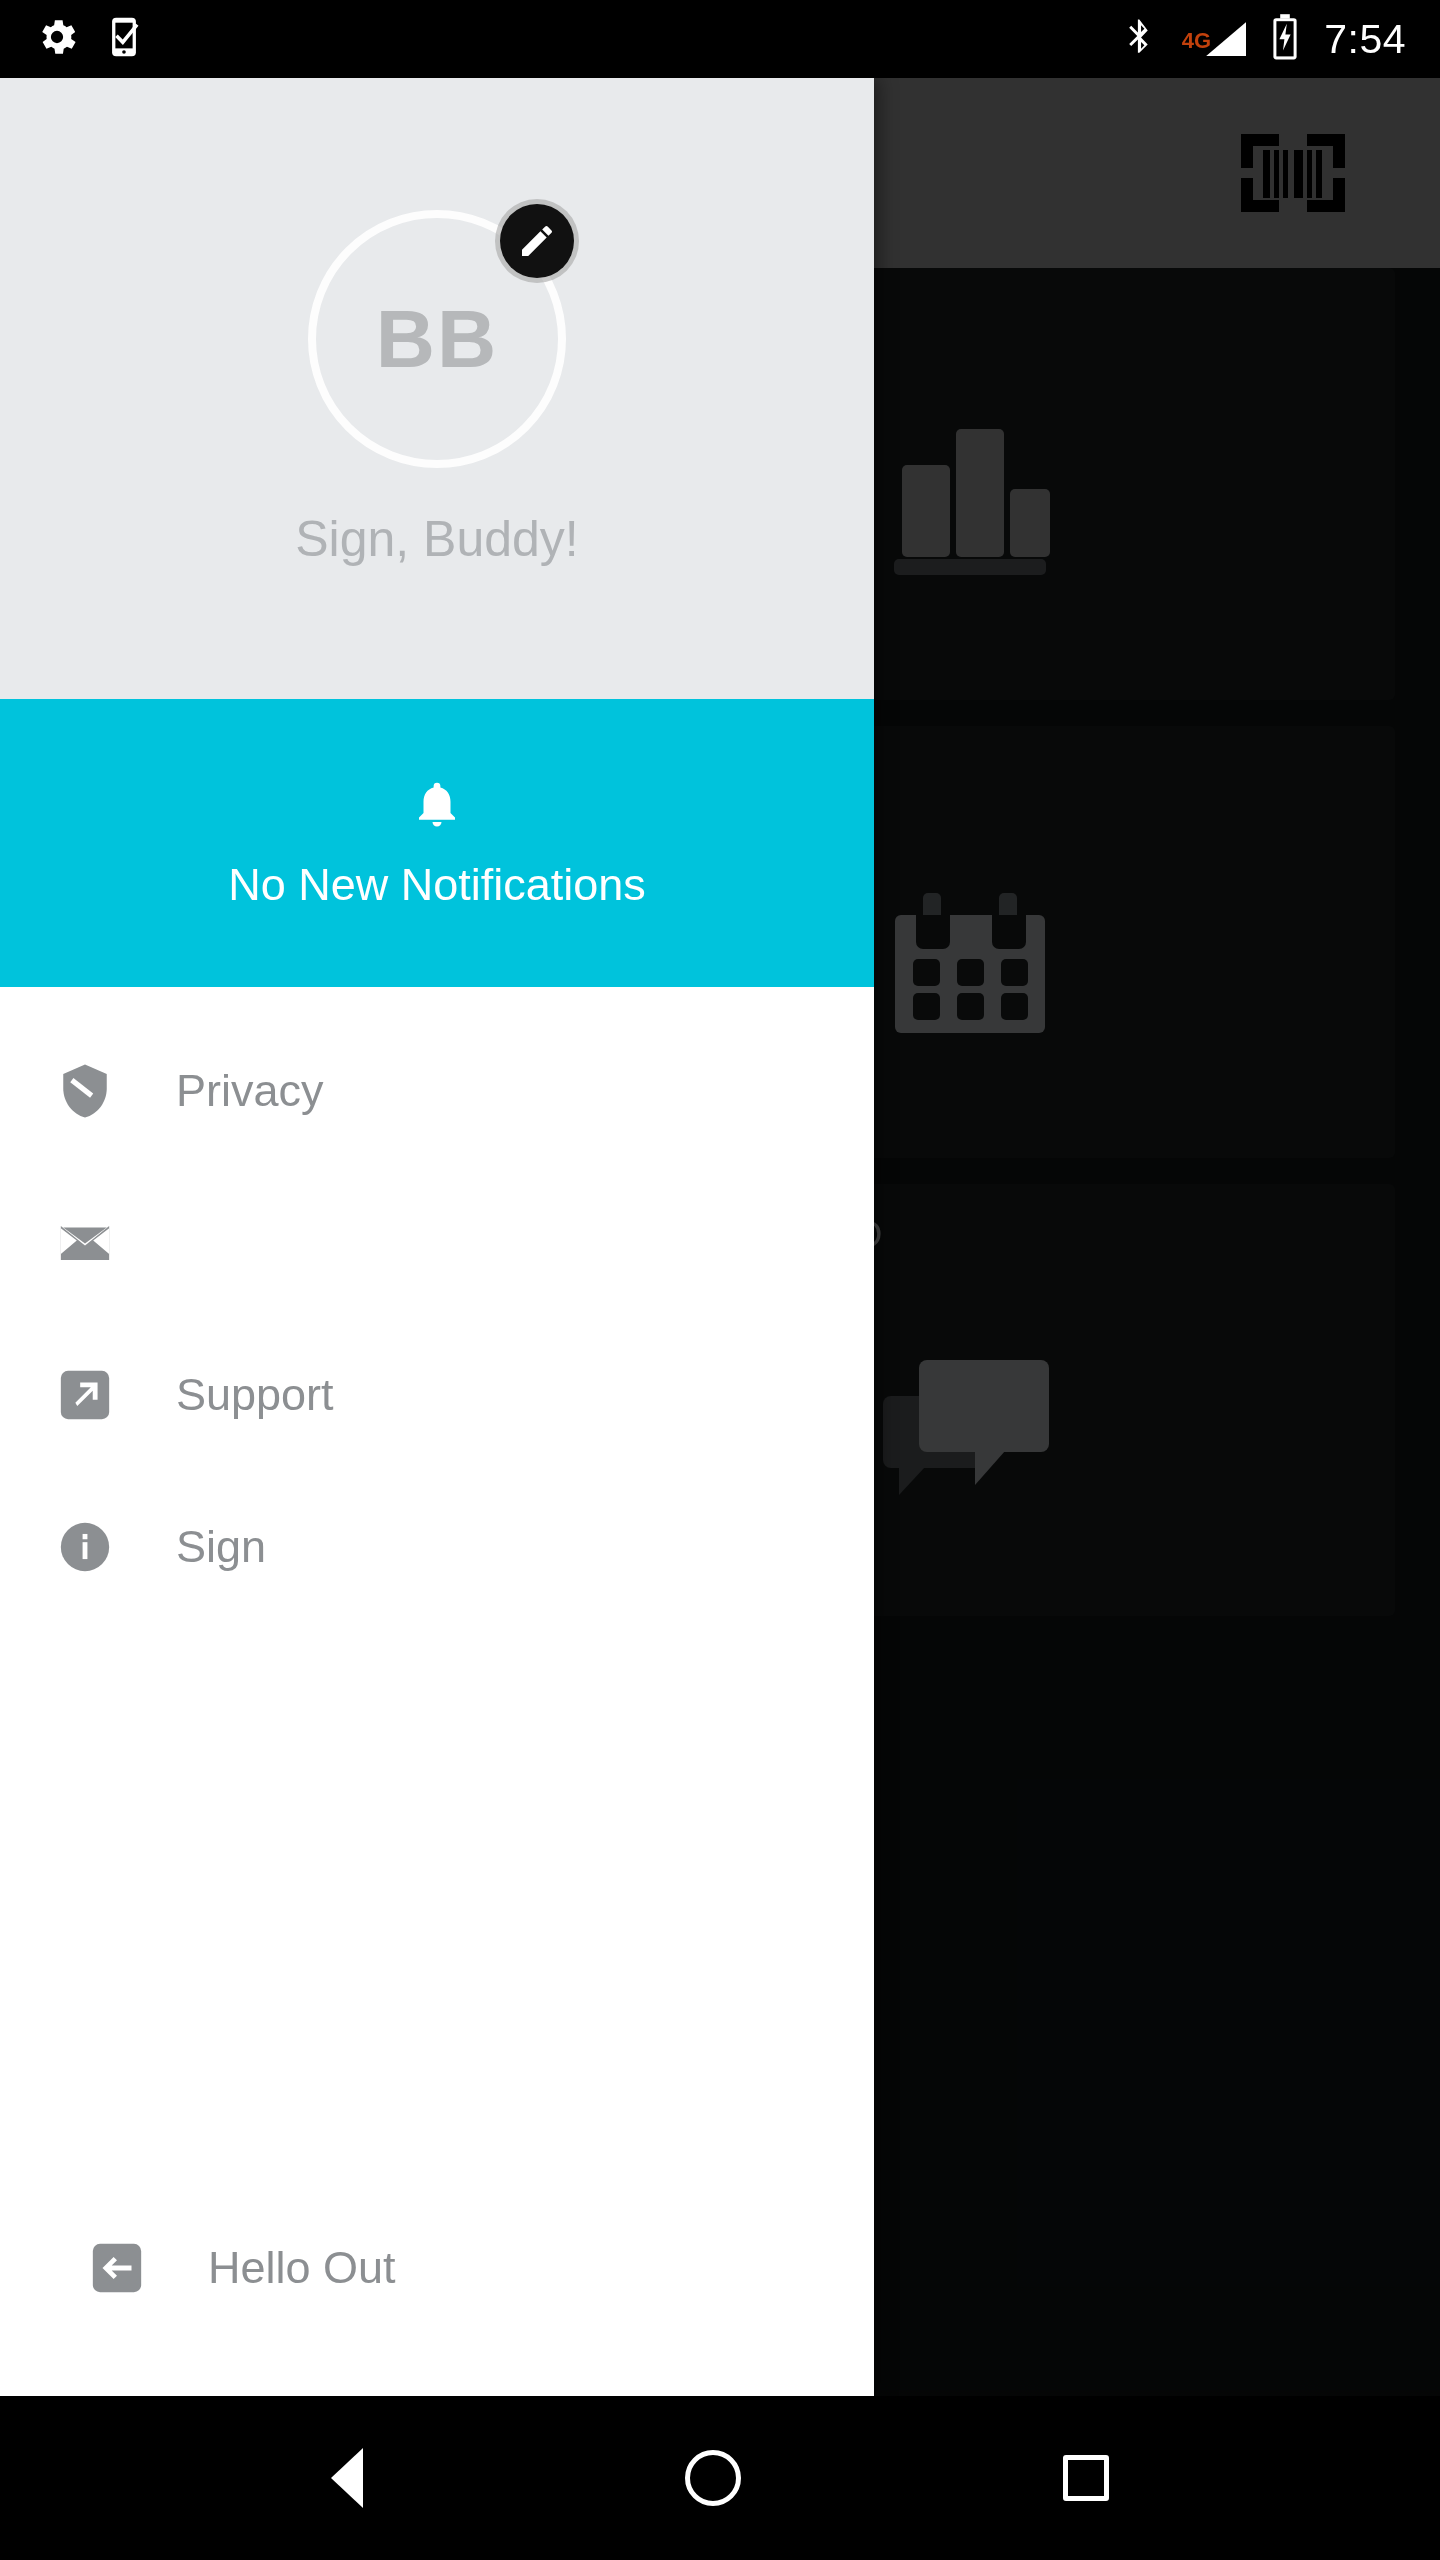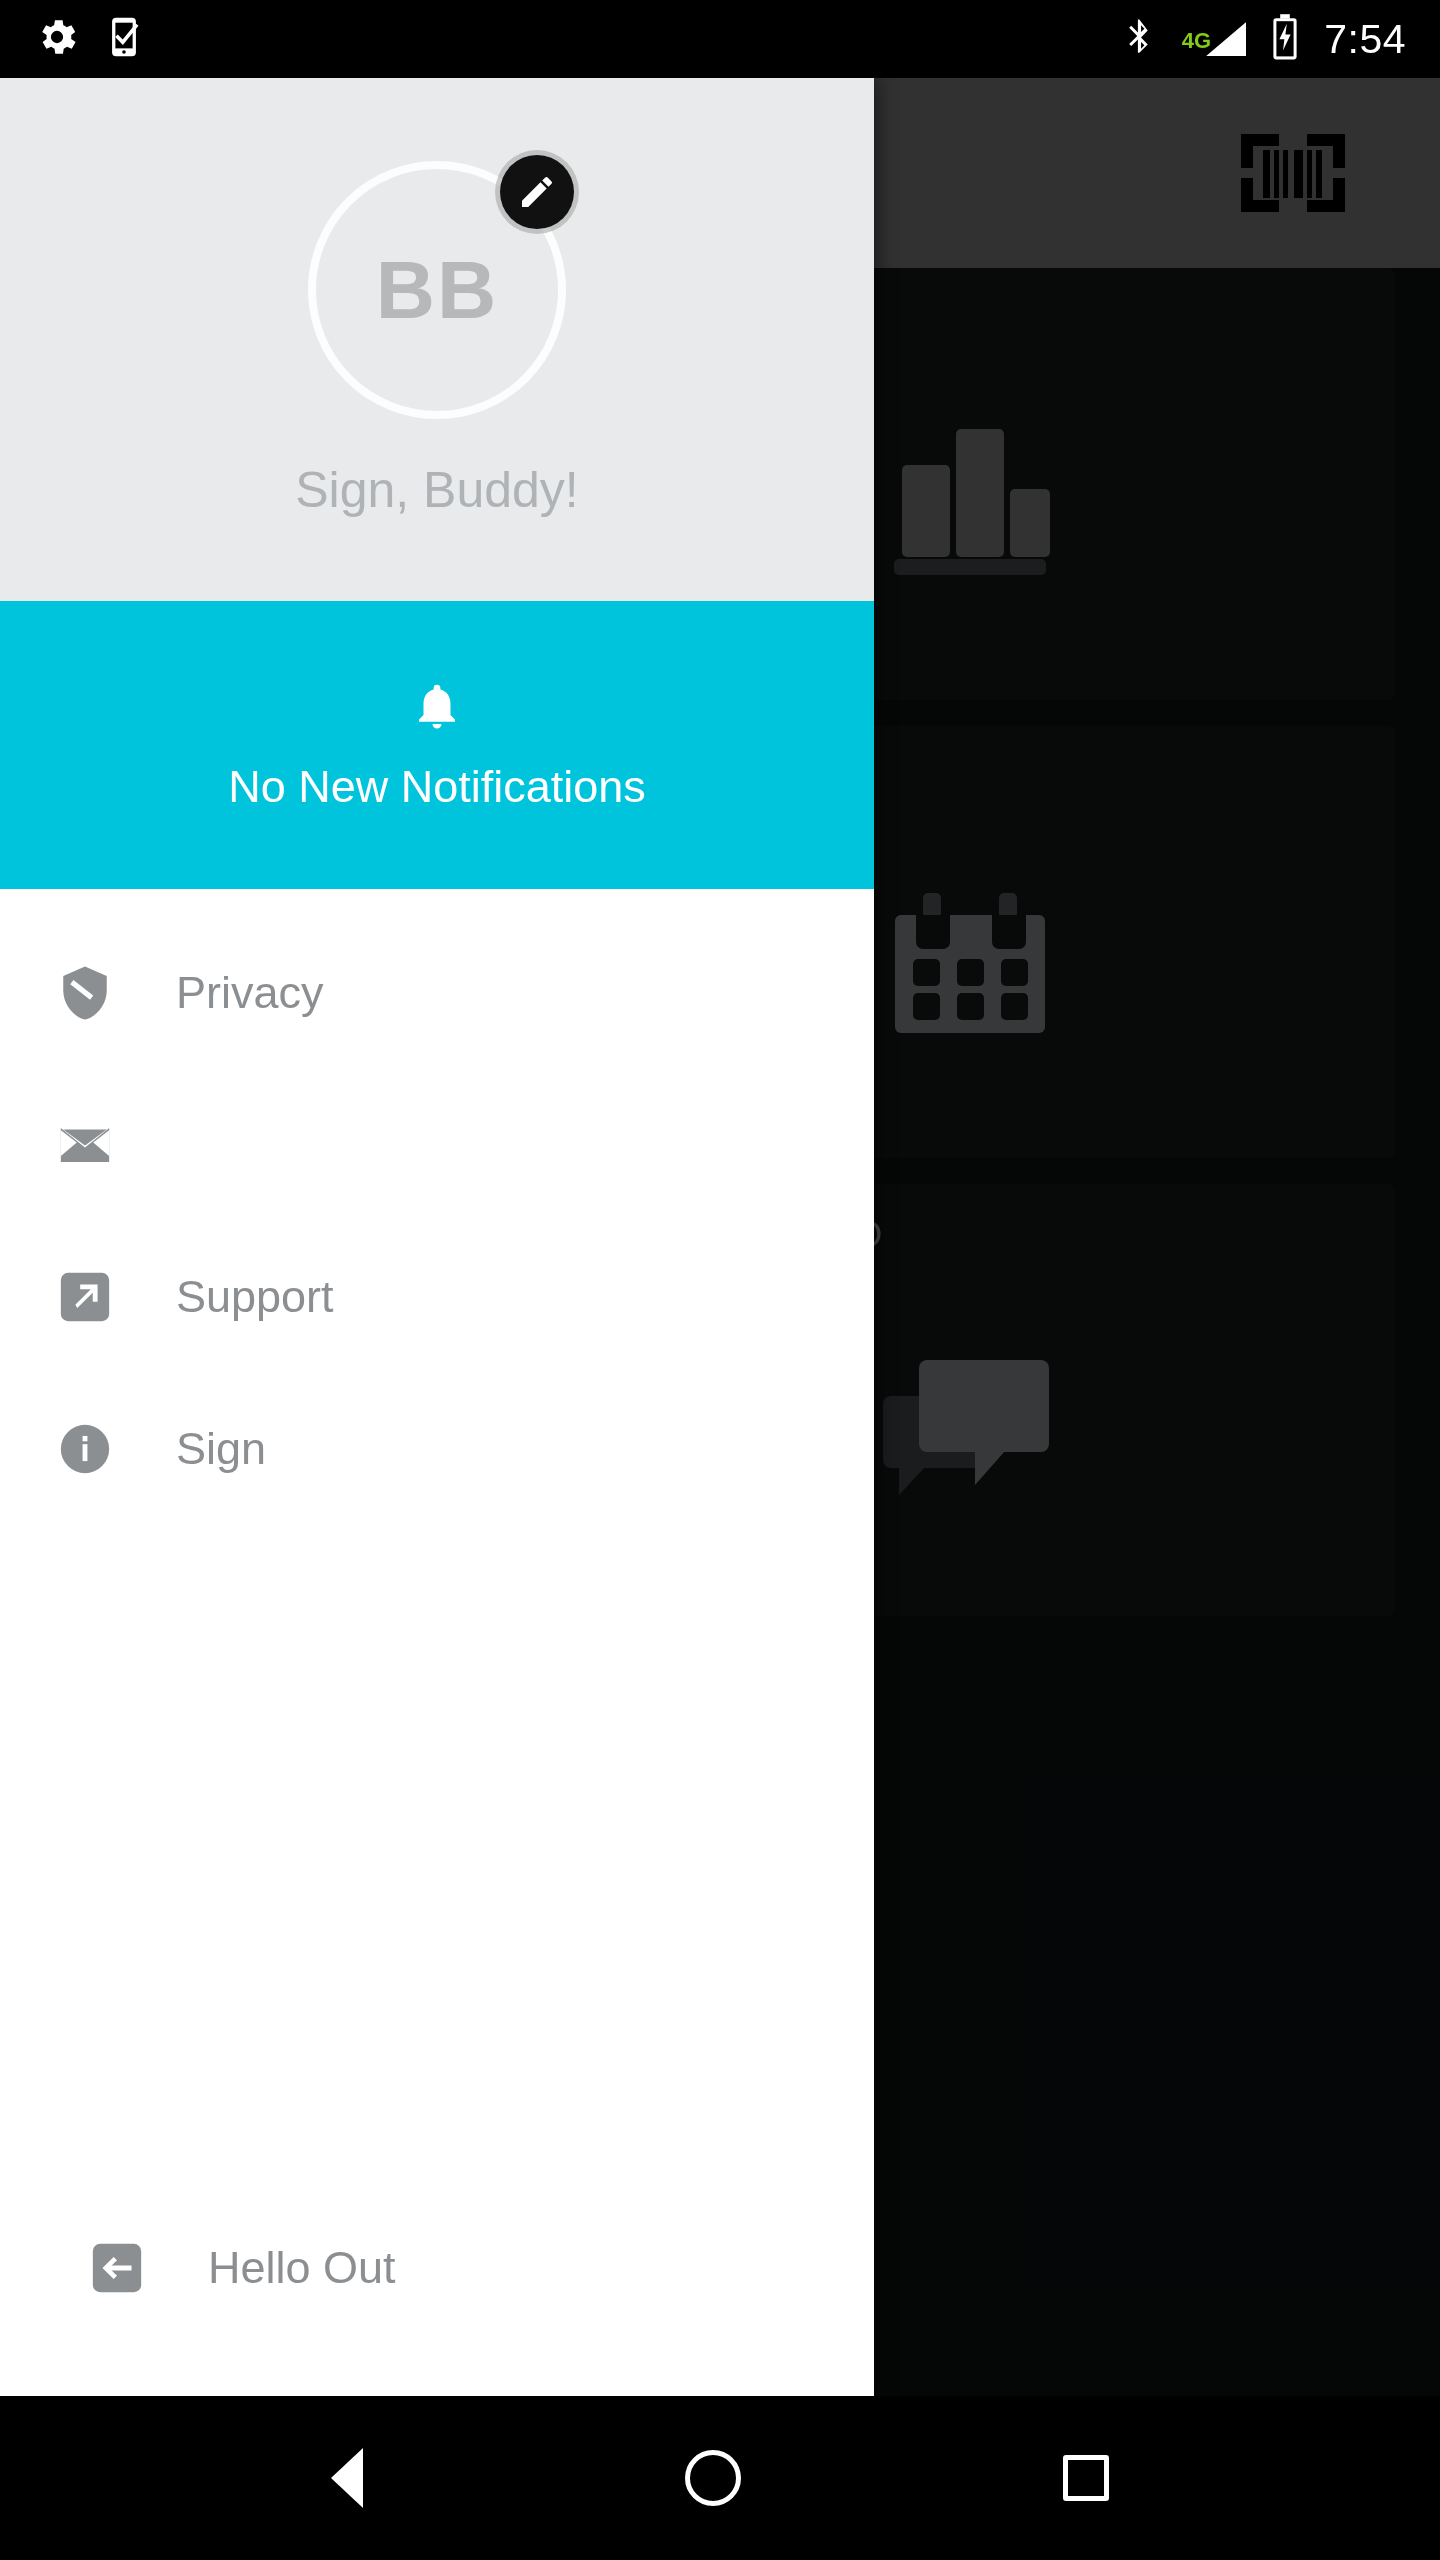--- a/index.html
+++ b/index.html
@@ -13,21 +13,21 @@
 
   
   .status-bar {
     position:absolute; top:0; left:0; width:1440px; height:78px;
     background:#000; display:flex; align-items:center;
     padding:0 34px; z-index:60;
   }
   .sb-left { display:flex; align-items:center; gap:22px; }
   .sb-right { margin-left:auto; display:flex; align-items:center; gap:24px; }
   .sb-time { color:#fff; font-size:41px; font-weight:400; letter-spacing:0.5px; line-height:1; }
-  .sb-4g { color:#84cc16; font-size:22px; font-weight:700; line-height:1; margin-right:-8px; align-self:flex-start; margin-top:8px;}
+  .sb-4g { color:#c2410c; font-size:22px; font-weight:700; line-height:1; margin-right:-8px; align-self:flex-start; margin-top:8px;}
   .signal-tri {
     width:40px; height:34px; background:#fff;
     clip-path: polygon(100% 0, 100% 100%, 0 100%);
   }
   .sig-wrap { display:flex; align-items:flex-end; gap:3px; }
 
   
   .app-bg { position:absolute; top:78px; left:0; width:1440px; height:2318px; background:#0c0e0f; }
   .app-bar {
     position:absolute; top:78px; left:0; width:1440px; height:190px;
@@ -69,21 +69,21 @@
   
   .scrim { position:absolute; top:78px; left:0; width:1440px; height:2318px; background:rgba(0,0,0,0.55); z-index:20; }
 
   
   .drawer {
     position:absolute; top:78px; left:0; width:874px; height:2318px;
     background:#fff; z-index:30; box-shadow:4px 0 18px rgba(0,0,0,0.45);
     display:flex; flex-direction:column;
   }
   .drawer-header {
-    height:523px; background:#e8eaec;
+    height:621px; background:#e8eaec;
     display:flex; flex-direction:column; align-items:center; justify-content:center;
     position:relative;
   }
   .avatar-wrap { position:relative; width:258px; height:258px; }
   .avatar-ring {
     width:258px; height:258px; border-radius:50%;
     border:8px solid #fdfdfd; display:flex; align-items:center; justify-content:center;
   }
   .avatar-initials { color:#b6b8ba; font-size:82px; font-weight:700; letter-spacing:2px; }
   .edit-badge {

